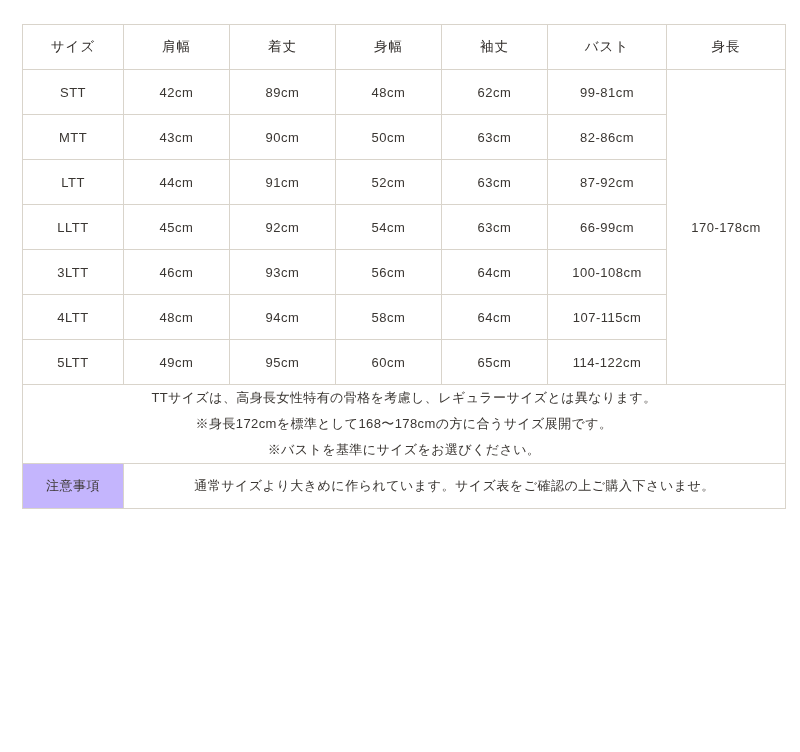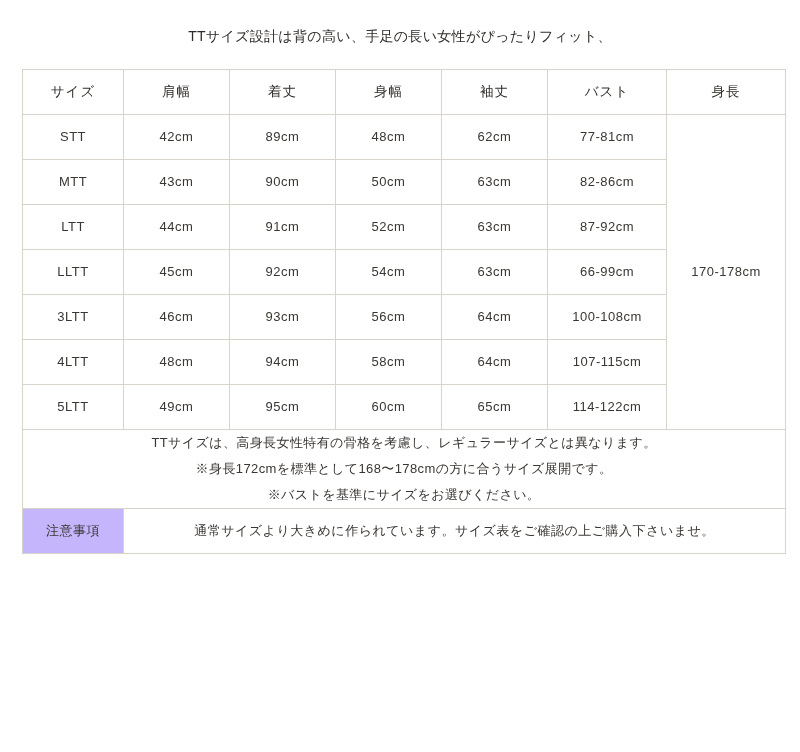--- a/index.html
+++ b/index.html
@@ -152,21 +152,20 @@
   }
 </style>
 </head>
 <body>
 
 <div class="page">
 
 
 
   <div class="lead">
-    <div>TTサイズ設計は背の高い、手足の長い女性がぴったりフィット、</div>
   </div>
 
   <div class="table-wrap">
     <table class="size-table">
       <thead>
         <tr>
           <th style="width:100px">サイズ</th>
           <th style="width:105px">肩幅</th>
           <th style="width:105px">着丈</th>
           <th style="width:105px">身幅</th>
@@ -175,21 +174,21 @@
           <th style="width:118px">身長</th>
         </tr>
       </thead>
       <tbody>
         <tr>
           <td class="col-size">STT</td>
           <td>42cm</td>
           <td>89cm</td>
           <td>48cm</td>
           <td>62cm</td>
-          <td>77-81cm</td>
+          <td>99-81cm</td>
           <td class="height-merge" rowspan="7">170-178cm</td>
         </tr>
         <tr>
           <td class="col-size">MTT</td>
           <td>43cm</td>
           <td>90cm</td>
           <td>50cm</td>
           <td>63cm</td>
           <td>82-86cm</td>
         </tr>

